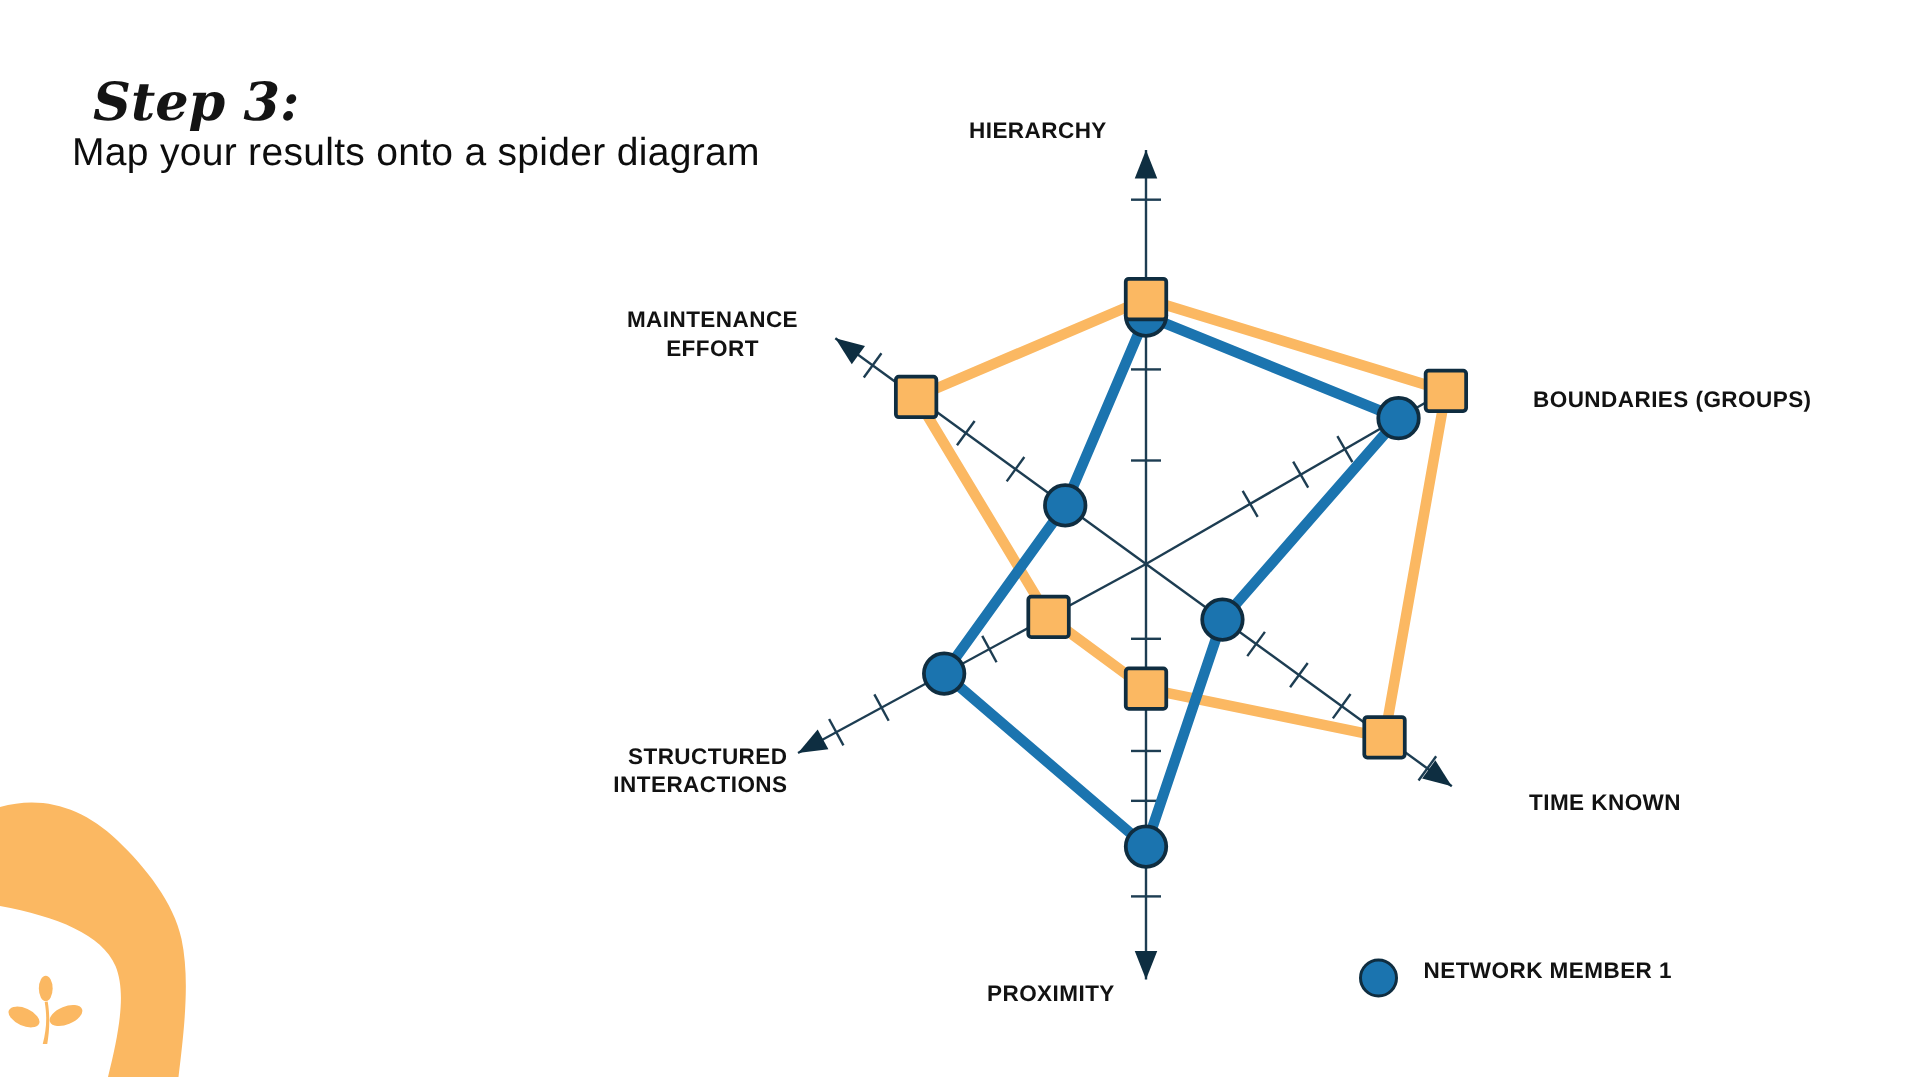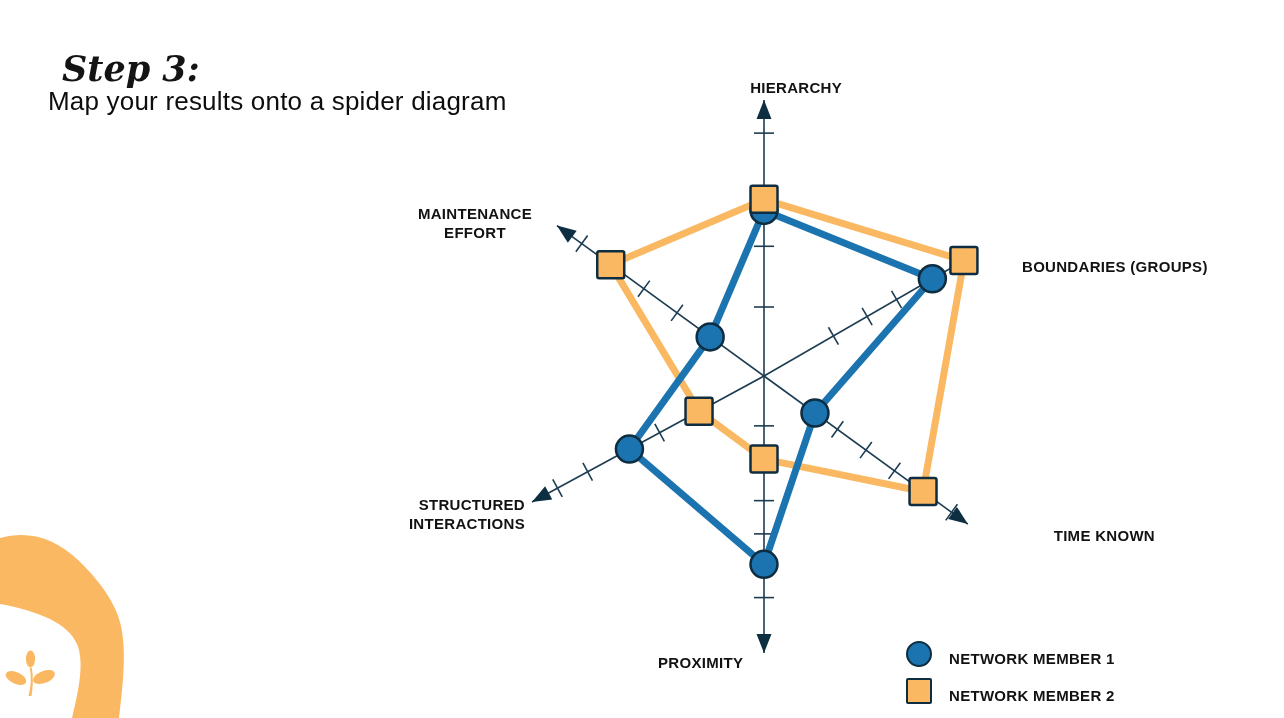--- a/index.html
+++ b/index.html
@@ -13,28 +13,28 @@
   }
   .subtitle{
     position:absolute;left:48px;top:86px;margin:0;
     font-size:26px;line-height:30px;color:#0d0d0d;letter-spacing:.2px;
   }
   #radar-svg{position:absolute;left:0;top:0;width:1284px;height:718px;}
   .axis-label{
     position:absolute;font-weight:700;font-size:15px;line-height:19px;
     color:#121212;letter-spacing:.3px;
   }
-  .lbl-hierarchy{left:662px;top:78px;width:180px;text-align:right;}
+  .lbl-hierarchy{left:646px;top:78px;width:180px;text-align:left;}
   .lbl-boundaries{left:1022px;top:241px;width:240px;text-align:left;margin-top:16px;}
-  .lbl-time{left:985px;top:526px;width:170px;text-align:right;}
+  .lbl-time{left:985px;top:526px;width:170px;text-align:center;}
   .lbl-proximity{left:658px;top:653px;width:180px;text-align:left;}
   .lbl-structured{left:350px;top:495px;width:175px;text-align:right;}
   .lbl-maintenance{left:385px;top:204px;width:180px;text-align:center;}
   .legend{position:absolute;left:906px;top:639px;}
-  .legend-row{display:flex;align-items:flex-end;height:28px;margin-bottom:9px;}
+  .legend-row{display:flex;align-items:flex-start;height:28px;margin-bottom:9px;}
   .legend-marker{width:26px;height:26px;box-sizing:border-box;border:2.5px solid #0F2D40;flex:0 0 auto;}
   .legend-marker.circle{border-radius:50%;background:#1B74AF;}
   .legend-marker.square{border-radius:2px;background:#FBB862;}
   .legend-text{margin-left:17px;font-weight:700;font-size:15px;color:#121212;letter-spacing:.3px;}
   .corner-decoration{position:absolute;left:0;top:528px;width:140px;height:190px;}
 </style>
 </head>
 <body>
 
 <h1 class="title">Step 3:</h1>
@@ -98,24 +98,20 @@
 <div class="axis-label lbl-time">TIME KNOWN</div>
 <div class="axis-label lbl-proximity">PROXIMITY</div>
 <div class="axis-label lbl-structured">STRUCTURED INTERACTIONS</div>
 <div class="axis-label lbl-maintenance">MAINTENANCE EFFORT</div>
 
 <div class="legend">
   <div class="legend-row">
     <span class="legend-marker circle"></span>
     <span class="legend-text">NETWORK MEMBER 1</span>
   </div>
-  <div class="legend-row">
-    <span class="legend-marker square"></span>
-    <span class="legend-text">NETWORK MEMBER 2</span>
-  </div>
 </div>
 
 <svg class="corner-decoration" viewBox="0 0 140 190">
   <path fill="#FBB862" d="M0 10 C 28 2 55 10 78 32 C 97 50 116 74 121 98 C 126 122 124 150 119 190 L 72 190 C 80 158 84 133 77 116 C 68 95 38 83 0 76 Z"></path>
   <g fill="#FBB862" stroke="none">
     <path d="M28.5 168 C 31 158 31.5 150 29.8 140 L 31.8 139.6 C 33.5 150 33 159 31.5 168 Z"></path>
     <ellipse cx="30.5" cy="131" rx="4.6" ry="8.5"></ellipse>
     <ellipse cx="16" cy="150" rx="11" ry="5.8" transform="rotate(24 16 150)"></ellipse>
     <ellipse cx="44" cy="149" rx="11.5" ry="6" transform="rotate(-22 44 149)"></ellipse>
   </g>

